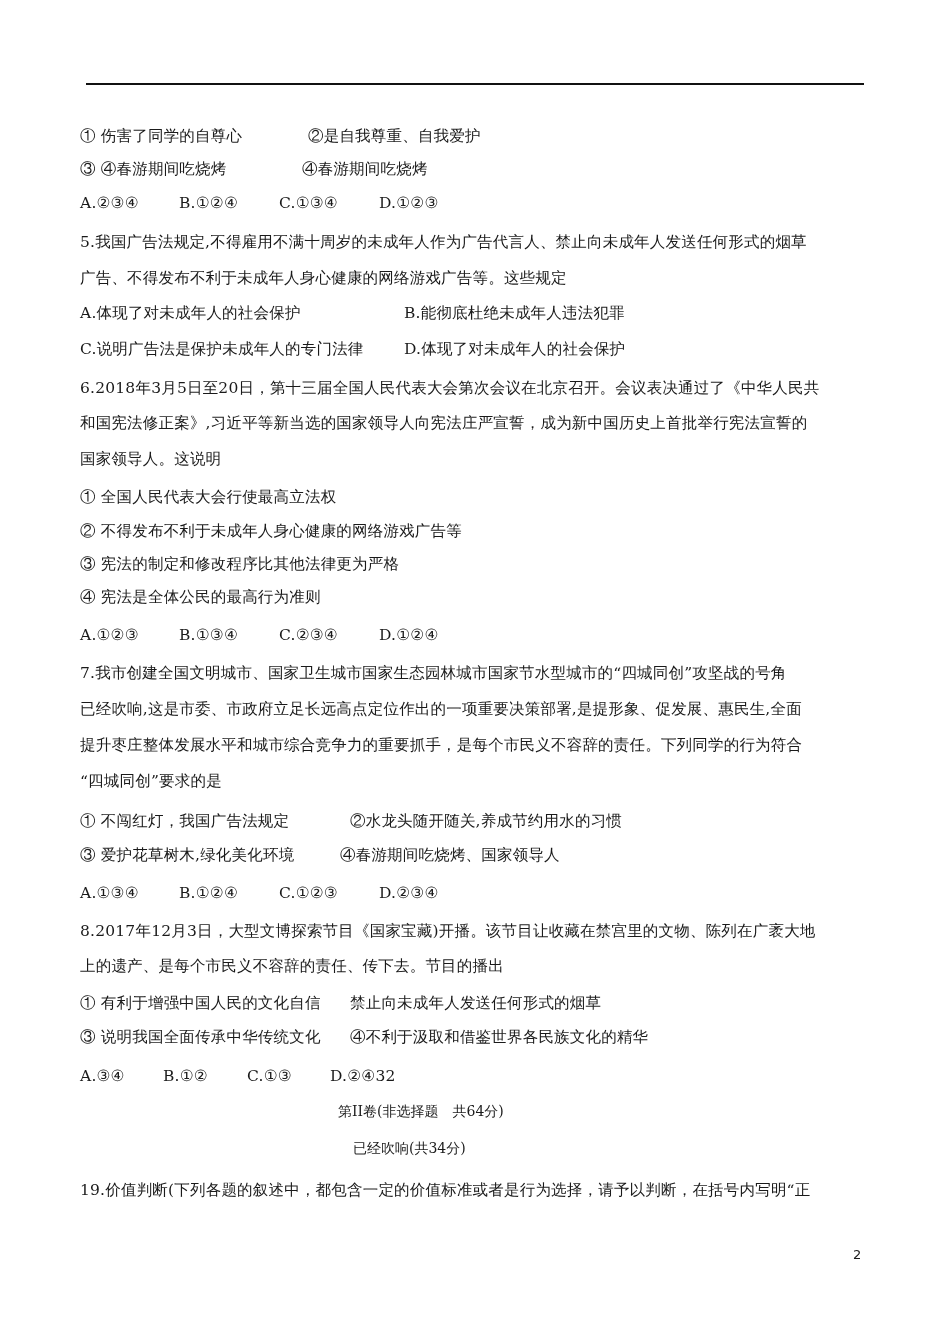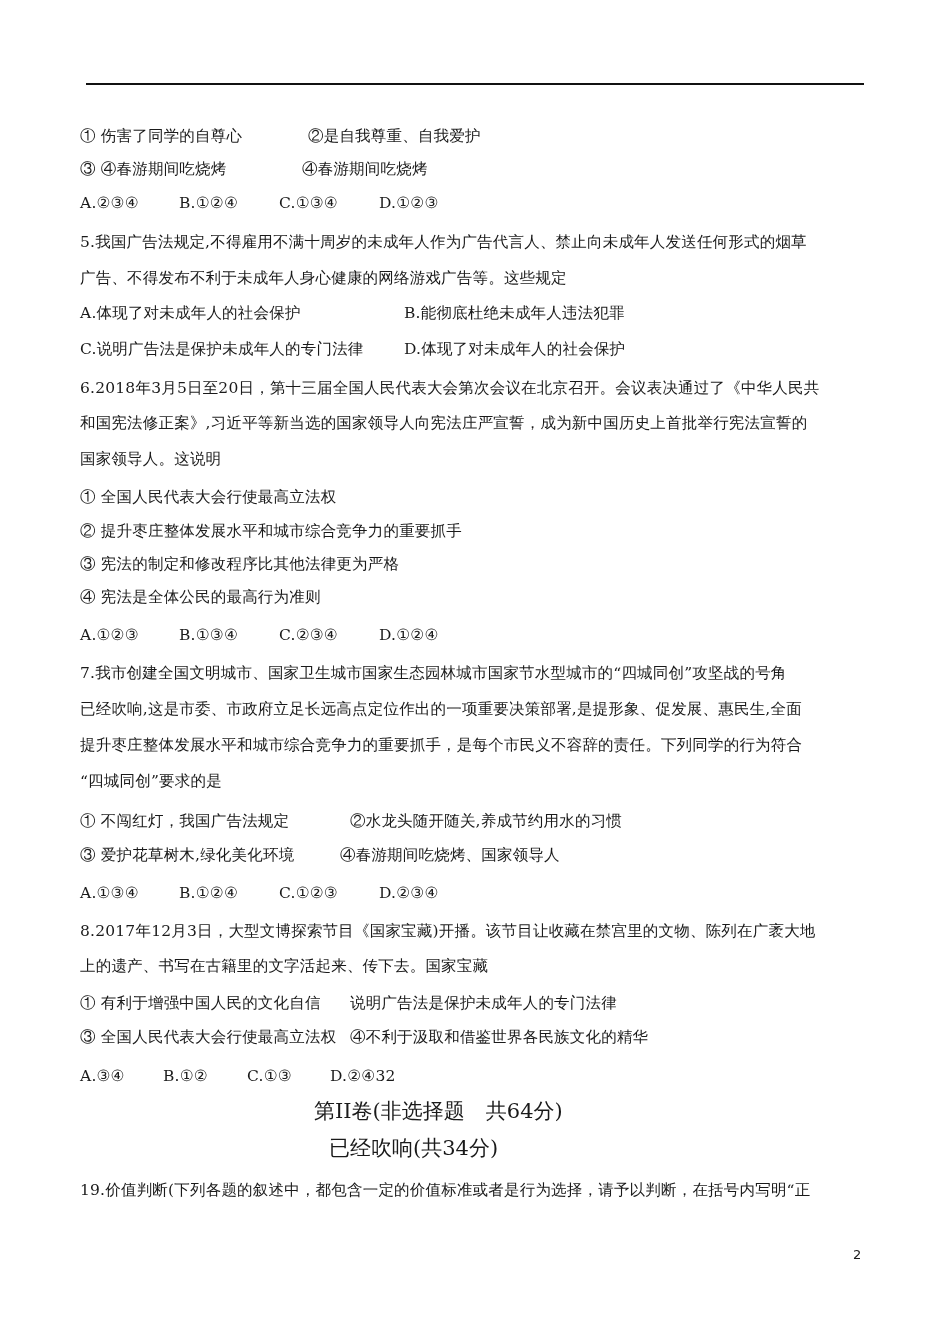--- a/index.html
+++ b/index.html
@@ -7,21 +7,21 @@
     width: 950px; height: 1344px; position: relative; overflow: hidden;
     font-family: "DejaVu Serif", "Liberation Serif", serif;
     color: #1a1a1a;
   }
   .rule { position: absolute; left: 86px; top: 83px; width: 778px; height: 2px; background: #111; }
   .line {
     position: absolute; left: 80px; font-size: 15.5px; line-height: 20px;
     white-space: nowrap; letter-spacing: 0.2px;
   }
   .opt { display: inline-block; }
-  .center { position: absolute; font-size: 21px; line-height: 20px; white-space: nowrap; }
+  .center { position: absolute; font-size: 14px; line-height: 20px; white-space: nowrap; margin-left: 24px; }
   .pagenum { position: absolute; left: 853px; top: 1247px; font-size: 13px; font-family: "DejaVu Sans", sans-serif; }
 </style>
 </head>
 <body>
 
 <div class="rule"></div>
 
 <div class="line" style="top:126px">
   <span class="opt" style="width:228px">① 伤害了同学的自尊心</span><span class="opt">②是自我尊重、自我爱护</span>
 </div>
@@ -38,21 +38,21 @@
   <span class="opt" style="width:324px">A.体现了对未成年人的社会保护</span><span class="opt">B.能彻底杜绝未成年人违法犯罪</span>
 </div>
 <div class="line" style="top:339px">
   <span class="opt" style="width:324px">C.说明广告法是保护未成年人的专门法律</span><span class="opt">D.体现了对未成年人的社会保护</span>
 </div>
 
 <div class="line" style="top:378px">6.2018年3月5日至20日，第十三届全国人民代表大会第次会议在北京召开。会议表决通过了《中华人民共</div>
 <div class="line" style="top:413px">和国宪法修正案》,习近平等新当选的国家领导人向宪法庄严宣誓，成为新中国历史上首批举行宪法宣誓的</div>
 <div class="line" style="top:449px">国家领导人。这说明</div>
 <div class="line" style="top:487px">① 全国人民代表大会行使最高立法权</div>
-<div class="line" style="top:521px">② 提升枣庄整体发展水平和城市综合竞争力的重要抓手</div>
+<div class="line" style="top:521px">② 不得发布不利于未成年人身心健康的网络游戏广告等</div>
 <div class="line" style="top:554px">③ 宪法的制定和修改程序比其他法律更为严格</div>
 <div class="line" style="top:587px">④ 宪法是全体公民的最高行为准则</div>
 <div class="line" style="top:625px">
   <span class="opt" style="width:99px">A.①②③</span><span class="opt" style="width:100px">B.①③④</span><span class="opt" style="width:100px">C.②③④</span><span class="opt">D.①②④</span>
 </div>
 
 <div class="line" style="top:663px">7.我市创建全国文明城市、国家卫生城市国家生态园林城市国家节水型城市的“四城同创”攻坚战的号角</div>
 <div class="line" style="top:699px">已经吹响,这是市委、市政府立足长远高点定位作出的一项重要决策部署,是提形象、促发展、惠民生,全面</div>
 <div class="line" style="top:735px">提升枣庄整体发展水平和城市综合竞争力的重要抓手，是每个市民义不容辞的责任。下列同学的行为符合</div>
 <div class="line" style="top:771px">“四城同创”要求的是</div>
@@ -60,26 +60,26 @@
   <span class="opt" style="width:270px">① 不闯红灯，我国广告法规定</span><span class="opt">②水龙头随开随关,养成节约用水的习惯</span>
 </div>
 <div class="line" style="top:845px">
   <span class="opt" style="width:260px">③ 爱护花草树木,绿化美化环境</span><span class="opt">④春游期间吃烧烤、国家领导人</span>
 </div>
 <div class="line" style="top:883px">
   <span class="opt" style="width:99px">A.①③④</span><span class="opt" style="width:100px">B.①②④</span><span class="opt" style="width:100px">C.①②③</span><span class="opt">D.②③④</span>
 </div>
 
 <div class="line" style="top:921px">8.2017年12月3日，大型文博探索节目《国家宝藏)开播。该节目让收藏在禁宫里的文物、陈列在广袤大地</div>
-<div class="line" style="top:956px">上的遗产、书写在古籍里的文字活起来、传下去。国家宝藏</div>
+<div class="line" style="top:956px">上的遗产、是每个市民义不容辞的责任、传下去。节目的播出</div>
 <div class="line" style="top:993px">
-  <span class="opt" style="width:270px">① 有利于增强中国人民的文化自信</span><span class="opt">说明广告法是保护未成年人的专门法律</span>
+  <span class="opt" style="width:270px">① 有利于增强中国人民的文化自信</span><span class="opt">禁止向未成年人发送任何形式的烟草</span>
 </div>
 <div class="line" style="top:1027px">
-  <span class="opt" style="width:270px">③ 全国人民代表大会行使最高立法权</span><span class="opt">④不利于汲取和借鉴世界各民族文化的精华</span>
+  <span class="opt" style="width:270px">③ 说明我国全面传承中华传统文化</span><span class="opt">④不利于汲取和借鉴世界各民族文化的精华</span>
 </div>
 <div class="line" style="top:1066px">
   <span class="opt" style="width:83px">A.③④</span><span class="opt" style="width:84px">B.①②</span><span class="opt" style="width:83px">C.①③</span><span class="opt">D.②④32</span>
 </div>
 
 <div class="center" style="left:314px; top:1101px">第II卷(非选择题　共64分)</div>
 <div class="center" style="left:329px; top:1138px">已经吹响(共34分)</div>
 
 <div class="line" style="top:1180px">19.价值判断(下列各题的叙述中，都包含一定的价值标准或者是行为选择，请予以判断，在括号内写明“正</div>
 

